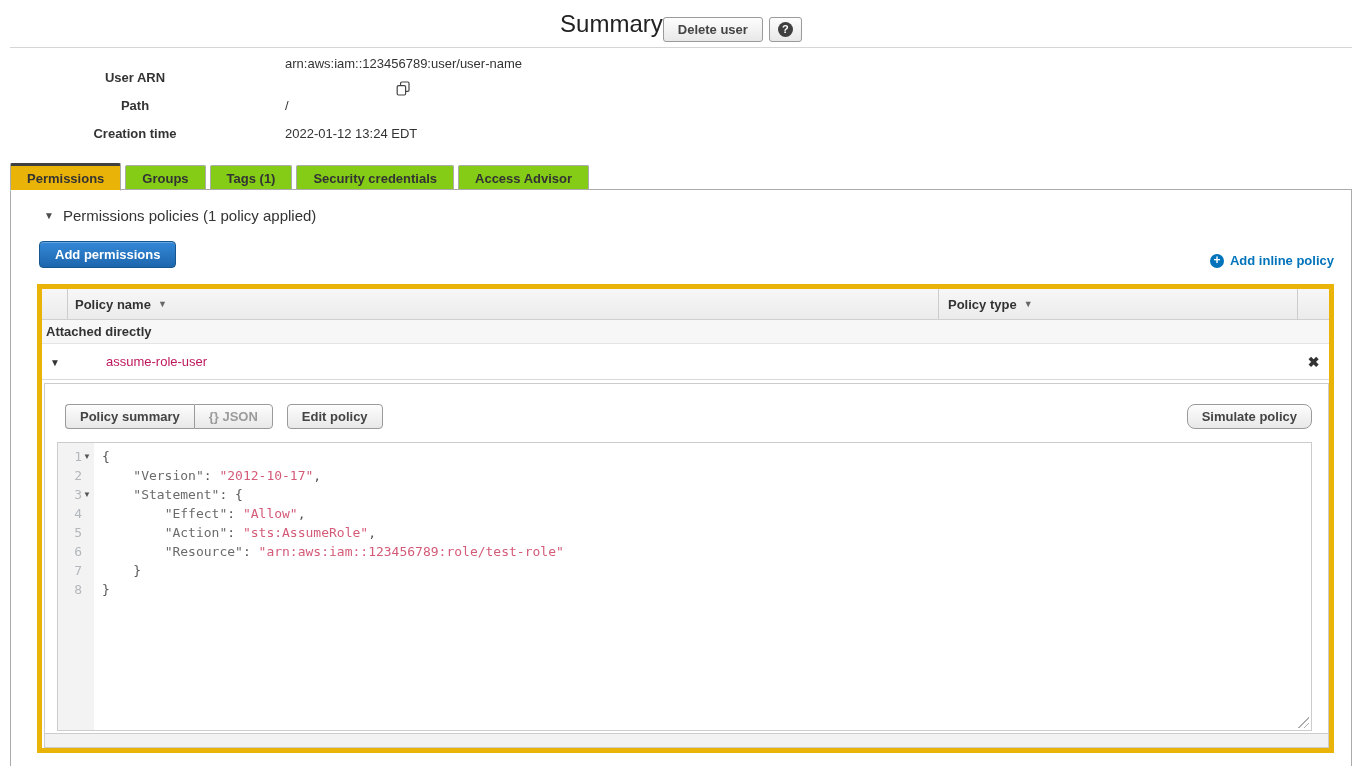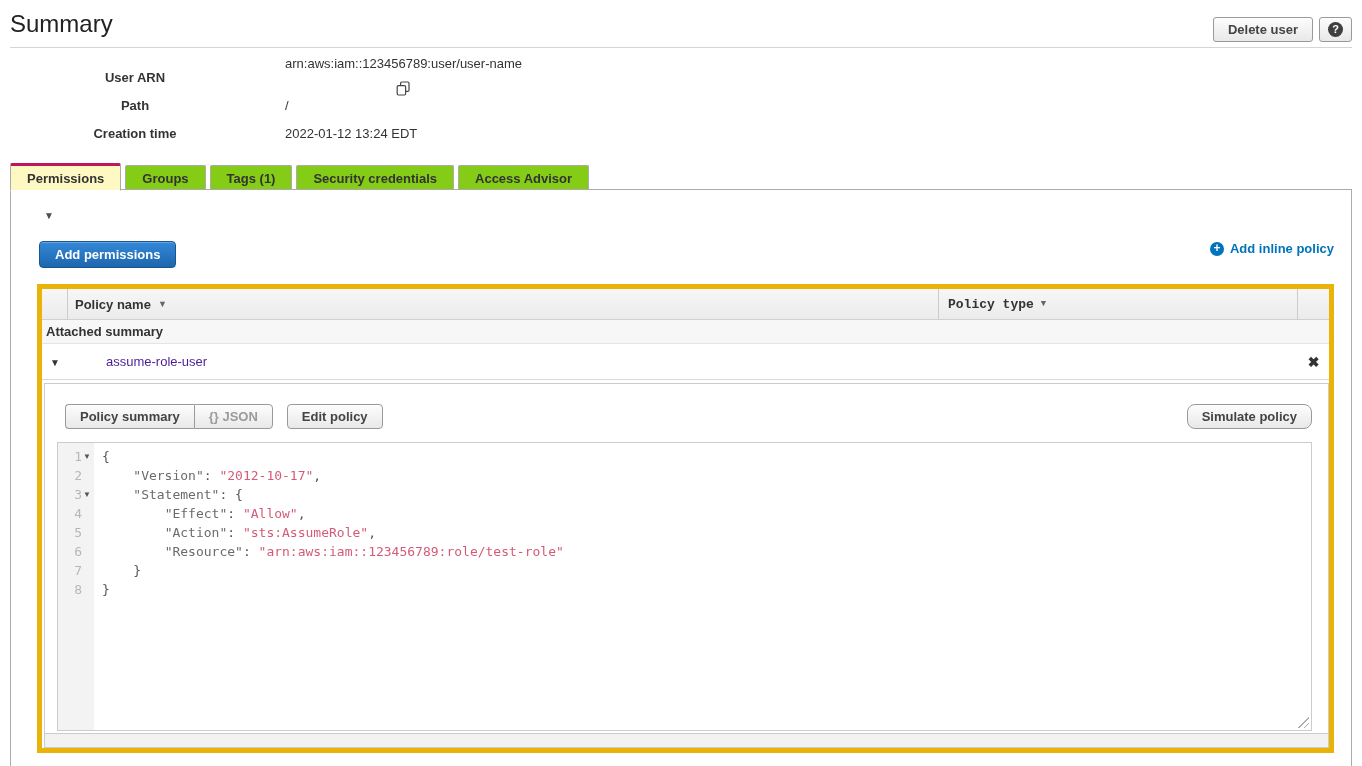--- a/index.html
+++ b/index.html
@@ -5,21 +5,21 @@
   * { box-sizing: border-box; }
   html,body { margin:0; padding:0; }
   body {
     width:1362px; height:766px; overflow:hidden;
     background:#fff; color:#333;
     font-family:"Liberation Sans", sans-serif; font-size:13px;
   }
   .page { padding:0 10px; }
 
   
-  .top-header { display:flex; justify-content:space-between; align-items:flex-start; margin-top:8px; height:39px; }
+  .top-header { display:flex; justify-content:center; align-items:flex-start; margin-top:8px; height:39px; }
   .page-title { font-size:24px; font-weight:500; color:#222; margin:2px 0 0 0; }
   .top-actions { display:flex; gap:6px; margin-top:9px; }
   .btn {
     display:inline-flex; align-items:center; justify-content:center;
     height:25px; padding:8px 14px; border:1px solid #9a9a9a; border-radius:3px;
     background:linear-gradient(#fdfdfd,#e8e8e8); color:#444; font-weight:bold; font-size:13px;
     cursor:pointer; box-shadow:0 1px 0 rgba(255,255,255,.6) inset;
   }
   .btn-help { padding:0 8px; }
   .help-circle { display:inline-block; width:15px; height:15px; border-radius:50%; background:#3f3f3f; color:#fff; font-size:11px; font-weight:bold; line-height:15px; text-align:center; }
@@ -33,59 +33,59 @@
   .copy-icon { display:inline-block; cursor:pointer; margin-top:2px; }
 
   
   .tabs { display:flex; align-items:flex-end; gap:4px; margin-top:15px; height:28px; }
   .tab {
     height:25px; padding:0 16px; display:flex; align-items:center;
     background:#84cc16; border:1px solid #ababab; border-bottom:none;
     border-radius:2px 2px 0 0; font-weight:bold; color:#333; cursor:pointer;
   }
   .tab.active {
-    height:28px; background:#fef9c3; border-top:3px solid #be185d;
+    height:28px; background:#eab308; border-top:3px solid #404040;
     position:relative; z-index:2;
   }
 
   
   .panel {
     border-left:1px solid #ababab; border-right:1px solid #ababab; border-top:1px solid #ababab;
     margin-top:-1px; height:578px; padding:0 17px 0 26px; background:#fff; position:relative; z-index:1;
   }
   .tab.active { margin-bottom:-1px; border-bottom:1px solid #fff; }
 
   .section-header { display:flex; align-items:center; gap:9px; margin:15px 0 0 7px; height:20px; font-size:15px; color:#333; cursor:pointer; }
   .tri { font-size:10px; color:#4d4d4d; }
 
-  .toolbar { display:flex; justify-content:space-between; align-items:flex-start; margin-top:16px; height:27px; }
+  .toolbar { display:flex; justify-content:space-between; align-items:flex-end; margin-top:16px; height:27px; }
   .btn-primary {
     height:27px; padding:0 15px; margin-left:2px;
     border:1px solid #16578f; border-radius:4px;
     background:linear-gradient(#3488d8,#1d66ad); color:#fff; font-weight:bold;
     box-shadow:0 1px 0 rgba(255,255,255,.25) inset;
   }
   .inline-link { display:flex; align-items:center; gap:6px; color:#0073bb; font-weight:bold; cursor:pointer; }
   .plus-circle { width:14px; height:14px; border-radius:50%; background:#0073bb; color:#fff; font-size:12px; font-weight:bold; line-height:13px; text-align:center; }
 
   
   .ptable { margin-top:16px; border:5px solid #eab308; }
   .thead { display:flex; height:31px; background:linear-gradient(#f7f7f7,#ebebeb); border-bottom:1px solid #d0d0d0; align-items:stretch; }
   .th { display:flex; align-items:center; font-weight:bold; color:#333; cursor:pointer; }
   .th-spacer-left { width:26px; border-right:1px solid #ccc; }
   .th-name { flex:1; padding-left:7px; border-right:1px solid #ccc; }
-  .th-type { width:359px; padding-left:9px; border-right:1px solid #ccc;font-family:Liberation Mono, monospace; }
+  .th-type { width:359px; padding-left:9px; border-right:1px solid #ccc; }
   .th-spacer-right { width:31px; }
   .sort-arrow { font-size:9px; color:#666; margin-left:7px; }
   .group-row { height:24px; display:flex; align-items:center; background:#f7f7f7; border-bottom:1px solid #e4e4e4; font-weight:bold; padding-left:4px; }
   .policy-row { height:36px; display:flex; align-items:center; background:#fff; border-bottom:1px solid #d9d9d9; }
   .cell-expander { width:26px; text-align:center; cursor:pointer; }
   .cell-expander .tri { color:#333; }
   .cell-name { flex:1; padding-left:38px; }
-  .cell-name a { color:#4c1d95; text-decoration:none; cursor:pointer; }
+  .cell-name a { color:#be185d; text-decoration:none; cursor:pointer; }
   .cell-type { width:359px; padding-left:9px; color:#333; }
   .cell-remove { width:31px; text-align:center; font-size:14px; color:#333; cursor:pointer; font-weight:bold; }
 
   
   .detail-panel { margin:3px 0 0 2px; border:1px solid #ccc; background:#fff; padding:19px 16px 0 12px; }
   .detail-toolbar { display:flex; align-items:center; margin-left:8px; height:27px; }
   .seg-group { display:flex; }
   .seg-group .btn { border-radius:0; }
   .seg-group .btn:first-child { border-radius:4px 0 0 4px; border-right:none; }
   .seg-group .btn:last-child { border-radius:0 4px 4px 0; }
@@ -156,20 +156,21 @@
     <div class="tab">Groups</div>
     <div class="tab">Tags (1)</div>
     <div class="tab">Security credentials</div>
     <div class="tab">Access Advisor</div>
   </div>
 
   <div class="panel">
 
     <div class="section-header">
       <span class="tri">▼</span>
+      <span>Permissions policies (1 policy applied)</span>
     </div>
 
     <div class="toolbar">
       <button class="btn btn-primary">Add permissions</button>
       <span class="inline-link">
         <span class="plus-circle">+</span>
         <span>Add inline policy</span>
       </span>
     </div>
 
@@ -181,21 +182,21 @@
           <span class="sort-arrow">▼</span>
         </div>
         <div class="th th-type">
           <span>Policy type</span>
           <span class="sort-arrow">▼</span>
         </div>
         <div class="th th-spacer-right"></div>
       </div>
 
       <div class="group-row">
-        <span>Attached summary</span>
+        <span>Attached directly</span>
       </div>
 
       <div class="policy-row">
         <div class="cell-expander"><span class="tri">▼</span></div>
         <div class="cell-name"><a>assume-role-user</a></div>
         <div class="cell-remove">✖</div>
       </div>
 
       <div class="detail-panel">
         <div class="detail-toolbar">

